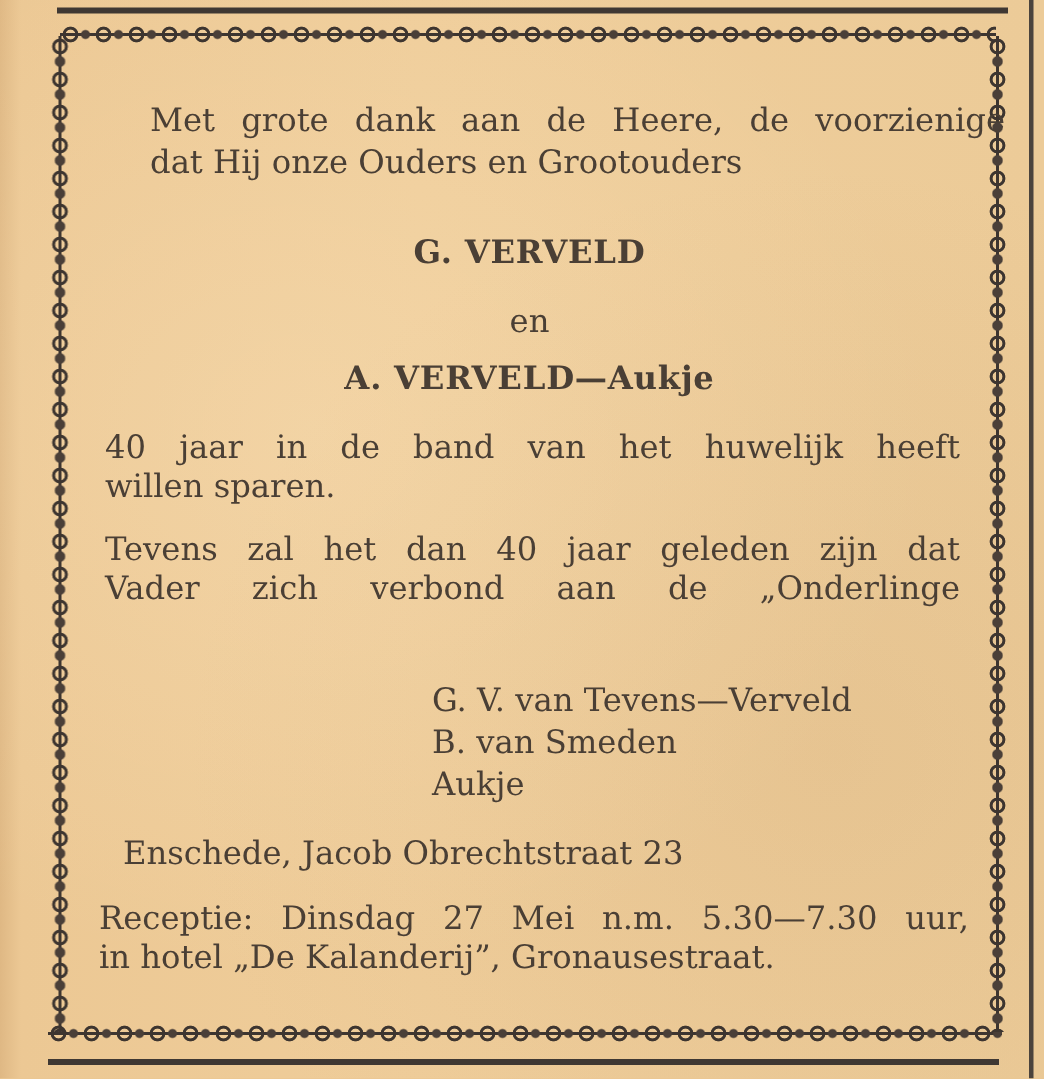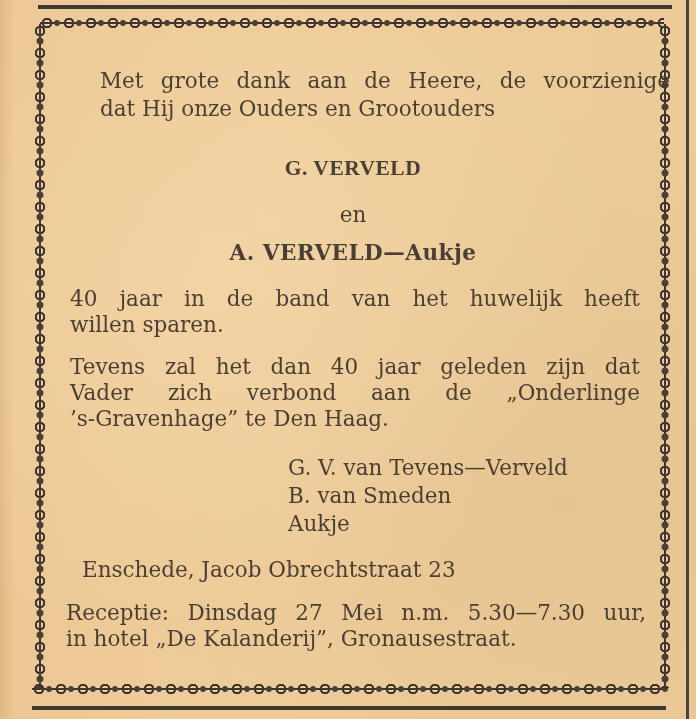--- a/index.html
+++ b/index.html
@@ -103,21 +103,21 @@
       position: absolute;
       left: 66px;
       width: 574px;
       text-align: center;
       font-size: 21.5px;
     }
     .name {
       font-weight: bold;
       letter-spacing: 0.5px;
     }
-    .name1 { top: 156px; font-family: Liberation Serif, serif; }
+    .name1 { top: 156px; }
     .conj { top: 202px; }
     .name2 { top: 240px; }
     .para-body { position: absolute; left: 70px; top: 286px; width: 570px; }
     .para-tevens { position: absolute; left: 70px; top: 354px; width: 570px; }
     .signatures { position: absolute; left: 288px; top: 454px; width: 360px; }
     .address { position: absolute; left: 70px; top: 557px; width: 570px; margin-left: 12px; }
     .reception { position: absolute; left: 66px; top: 600px; width: 580px; }
     .just {
       text-align: justify;
       text-align-last: justify;
@@ -153,21 +153,20 @@
 <div class="center name name2">A. VERVELD—Aukje</div>
 
 <div class="para-body text">
   <span class="line just">40 jaar in de band van het huwelijk heeft</span>
   <span class="line">willen sparen.</span>
 </div>
 
 <div class="para-tevens text">
   <span class="line just">Tevens zal het dan 40 jaar geleden zijn dat</span>
   <span class="line just">Vader zich verbond aan de „Onderlinge</span>
-  <span class="line">’s-Gravenhage” te Den Haag.</span>
 </div>
 
 <div class="signatures text">
   <span class="line sig-line">G. V. van Tevens—Verveld</span>
   <span class="line sig-line">B. van Smeden</span>
   <span class="line sig-line">Aukje</span>
 </div>
 
 <div class="address text">
   <span class="line">Enschede, Jacob Obrechtstraat 23</span>

